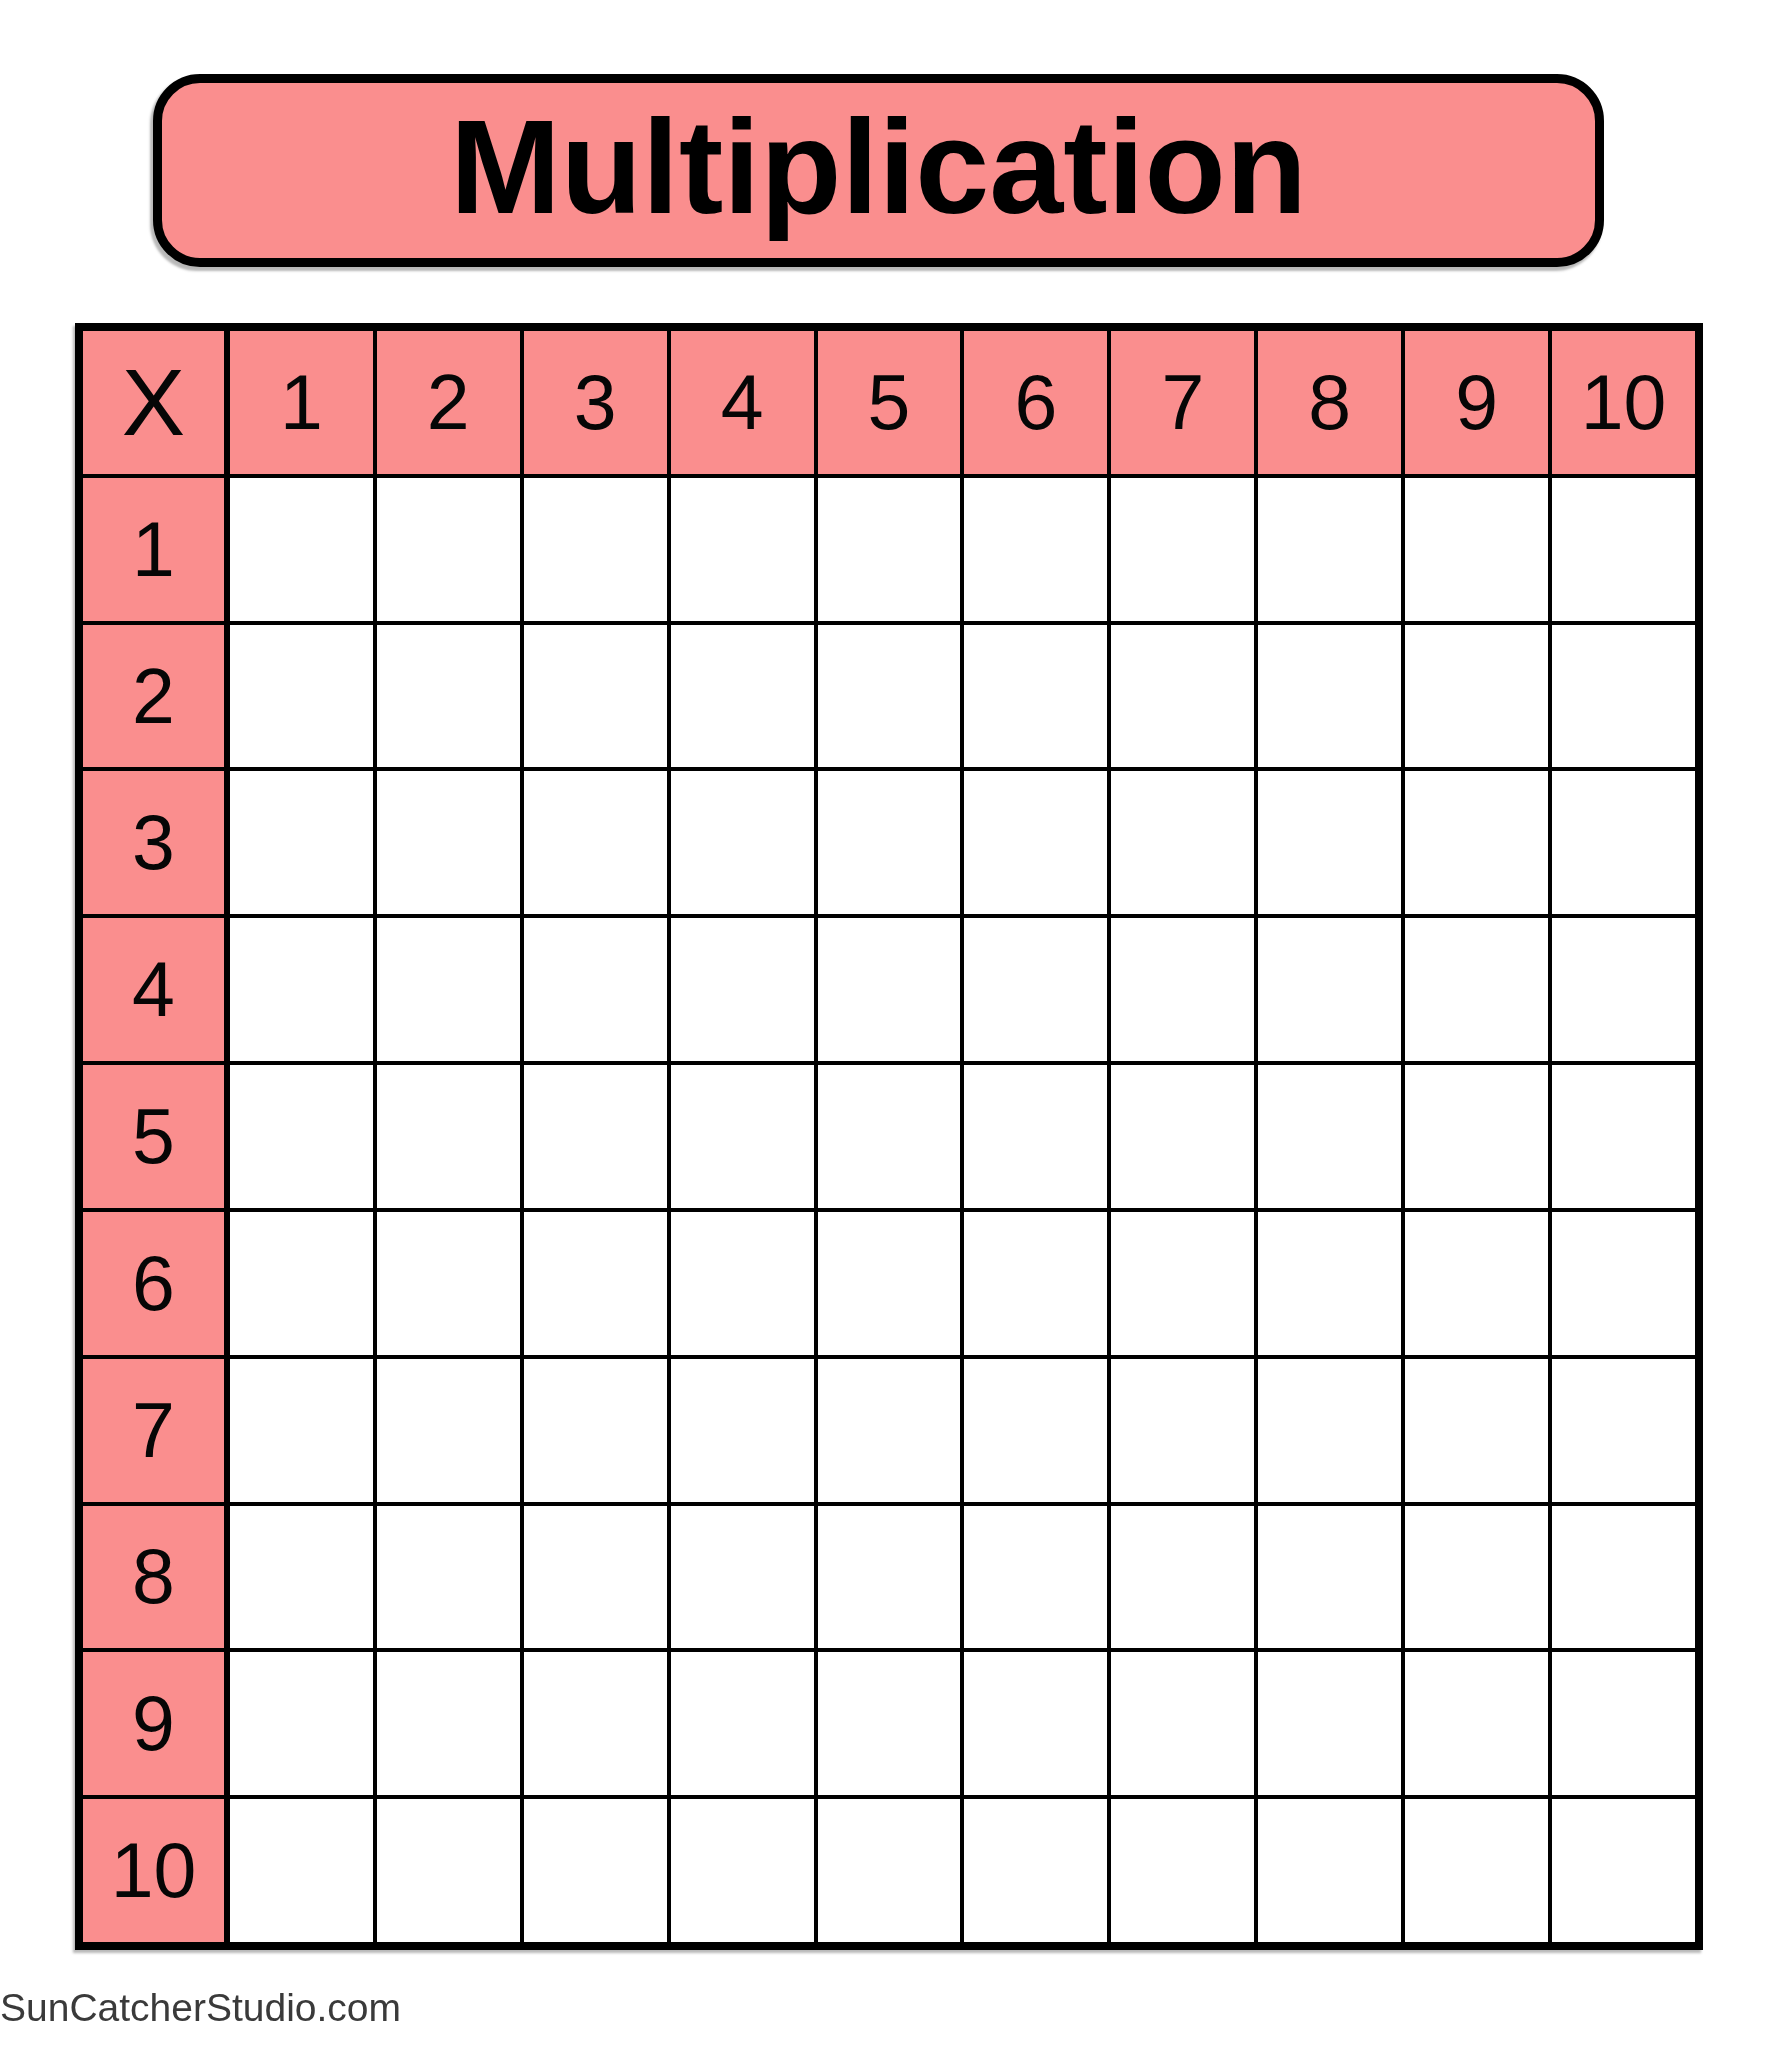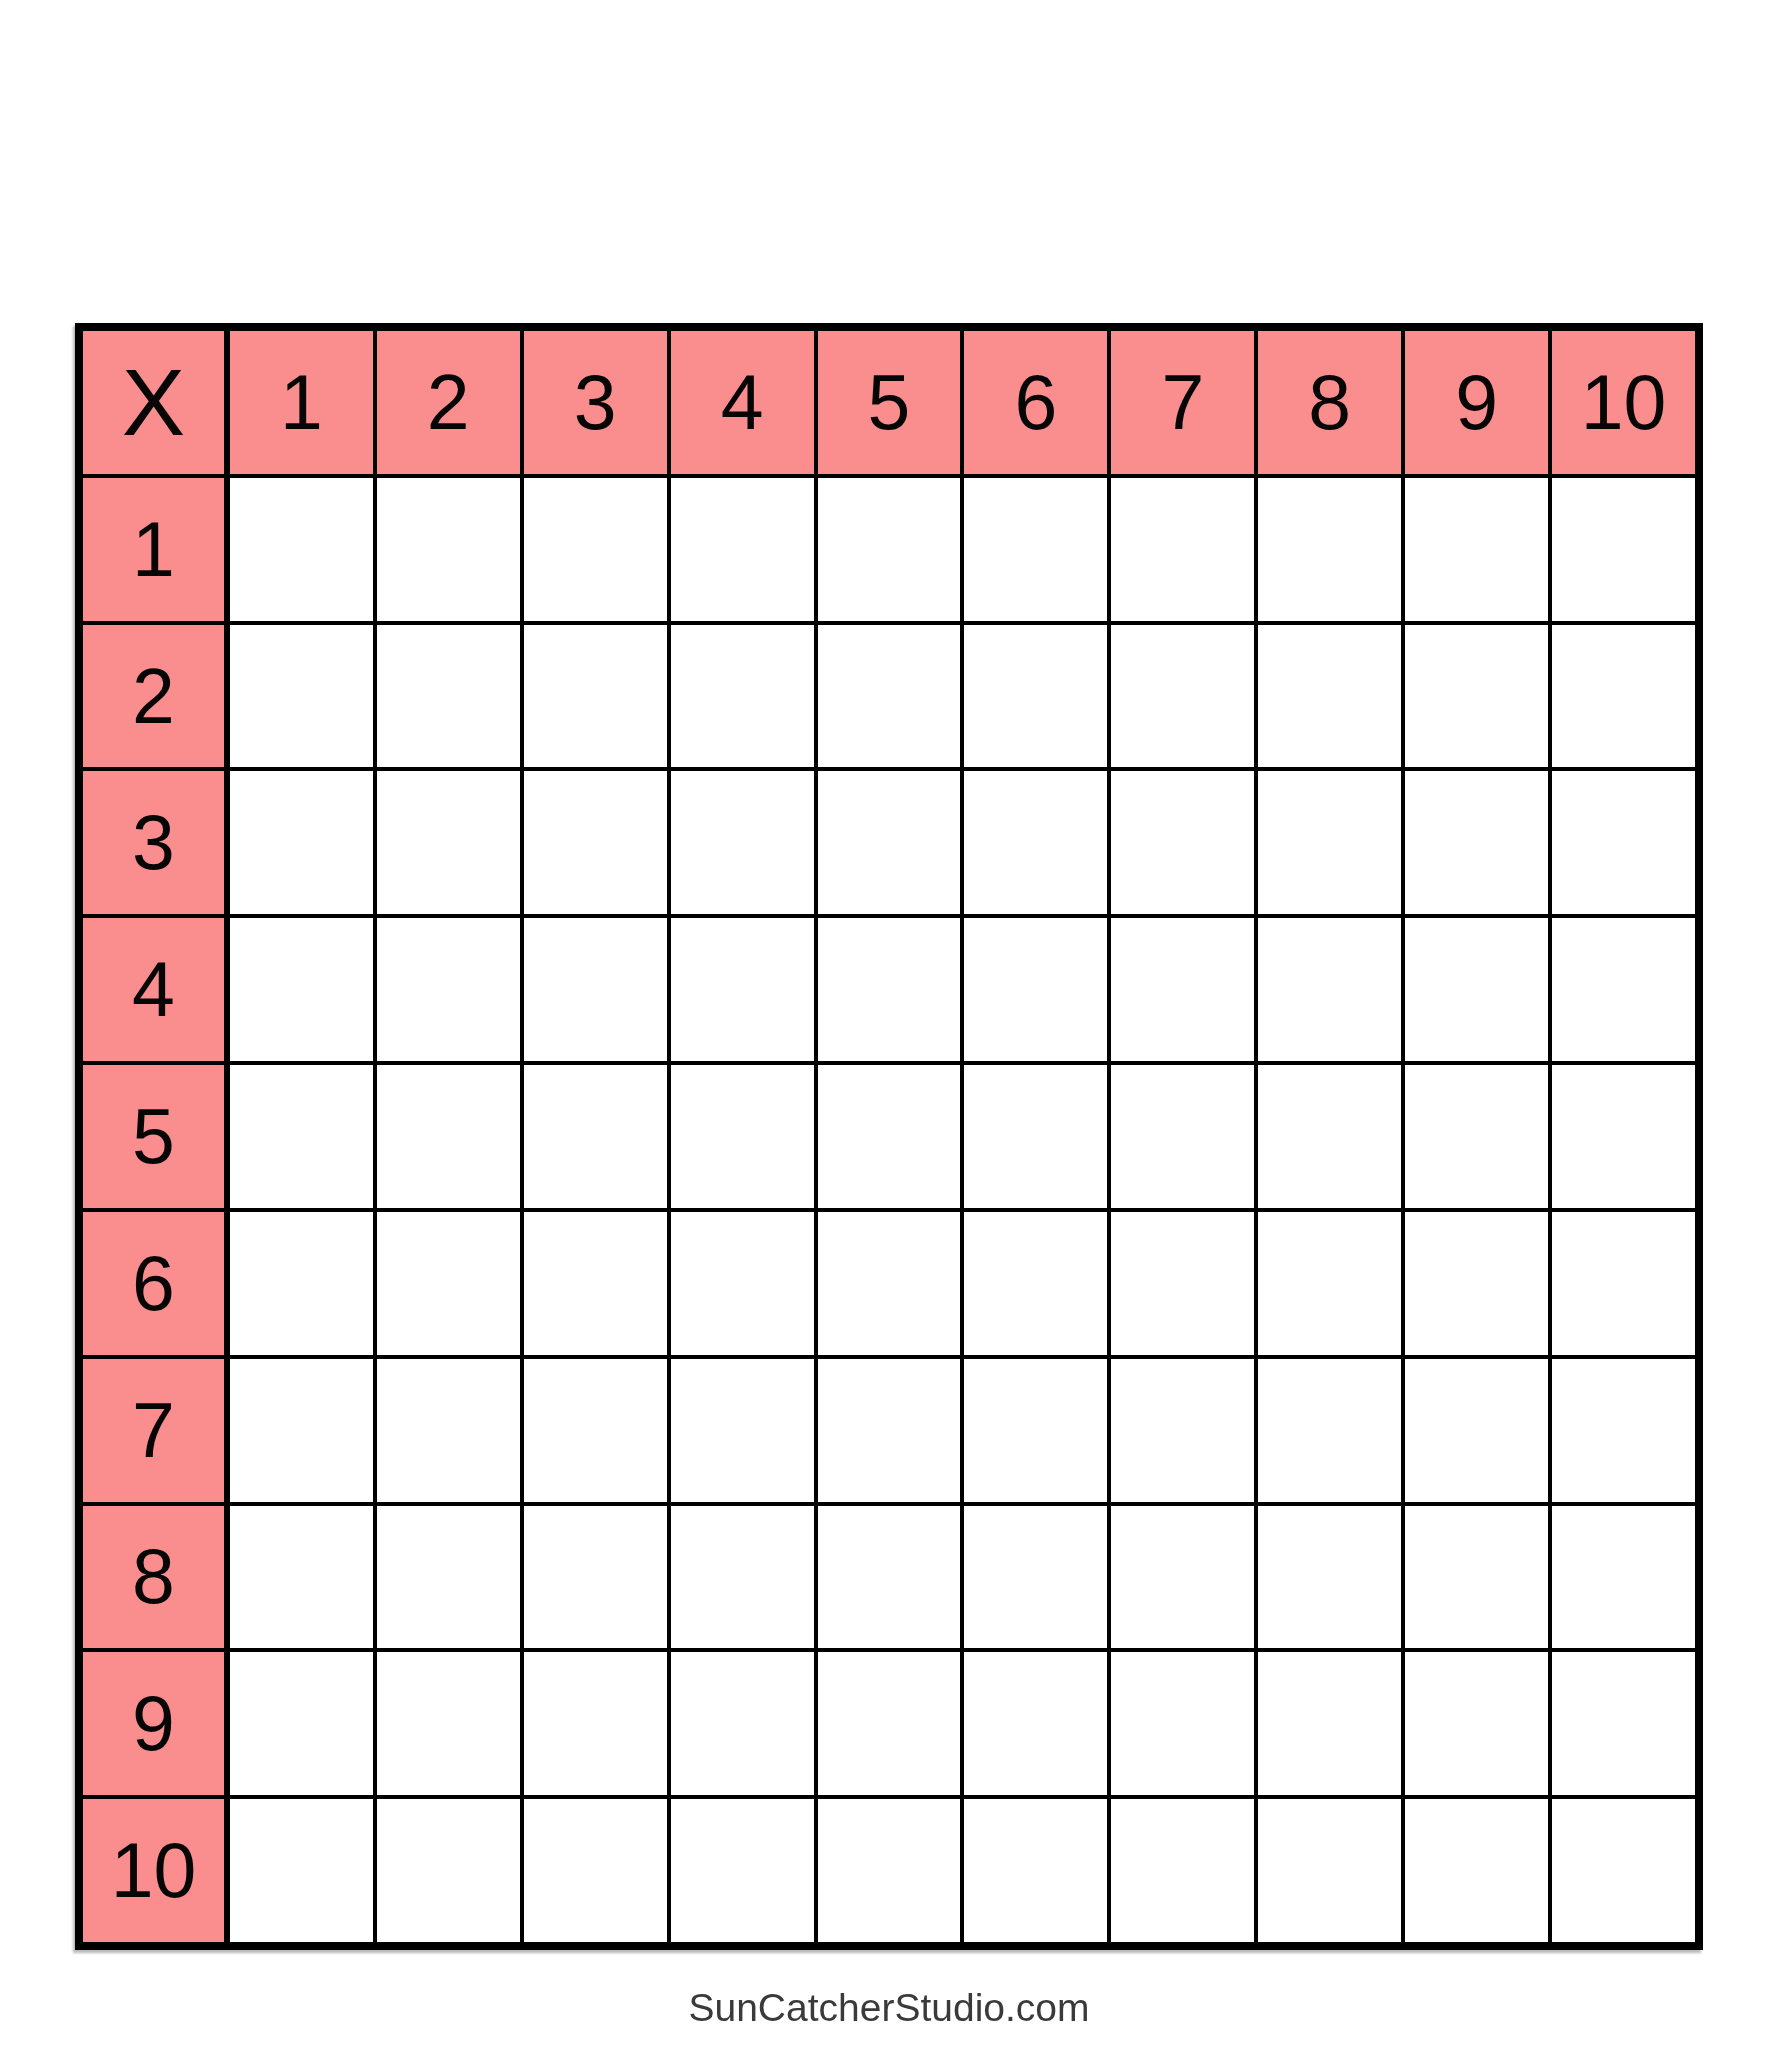--- a/index.html
+++ b/index.html
@@ -77,31 +77,33 @@
   .cell.corner {
     font-size: 95px;
   }
 
   
   .footer {
     position: absolute;
     left: 0;
     width: 100%;
     top: 1985px;
-    text-align: center;
     font-size: 39px;
     color: #3A3A3A;
     line-height: 1.2;
   }
 </style>
 </head>
 <body>
 
 <div class="page">
 
+  <div class="banner" style="background: rgb(250, 142, 142); border-color: rgb(0, 0, 0);">
+    <div class="banner-title" style="color: rgb(0, 0, 0);">Multiplication</div>
+  </div>
 
   <div class="grid" id="grid" style="background: rgb(0, 0, 0); border-color: rgb(0, 0, 0);">
       <div class="cell header corner colsep" style="background: rgb(250, 142, 142);">X</div>
       <div class="cell header" style="background: rgb(250, 142, 142);">1</div>
       <div class="cell header" style="background: rgb(250, 142, 142);">2</div>
       <div class="cell header" style="background: rgb(250, 142, 142);">3</div>
       <div class="cell header" style="background: rgb(250, 142, 142);">4</div>
       <div class="cell header" style="background: rgb(250, 142, 142);">5</div>
       <div class="cell header" style="background: rgb(250, 142, 142);">6</div>
       <div class="cell header" style="background: rgb(250, 142, 142);">7</div>

